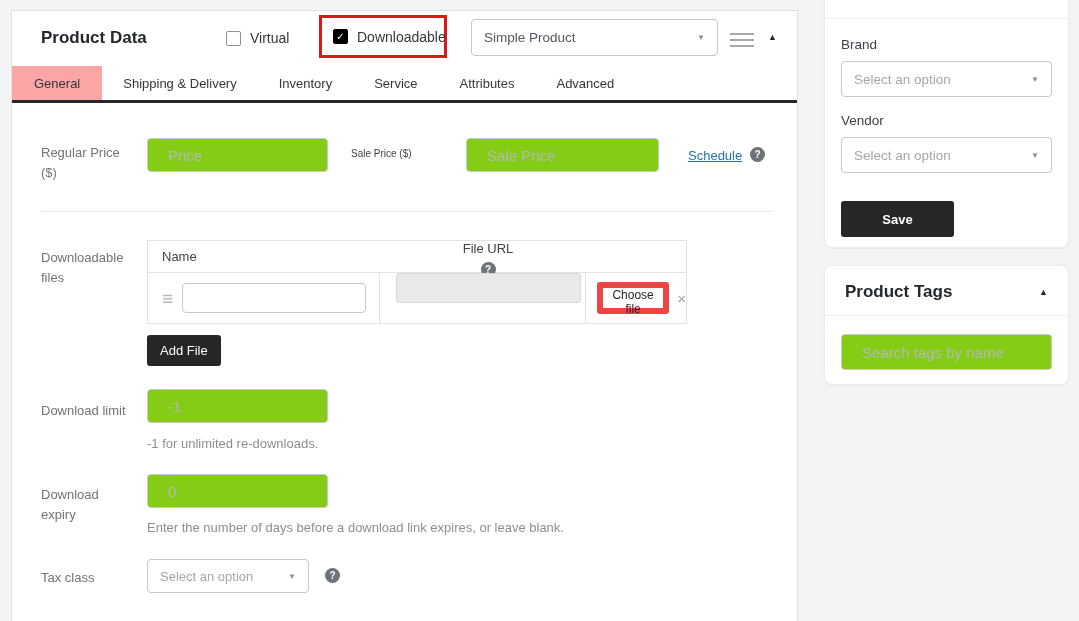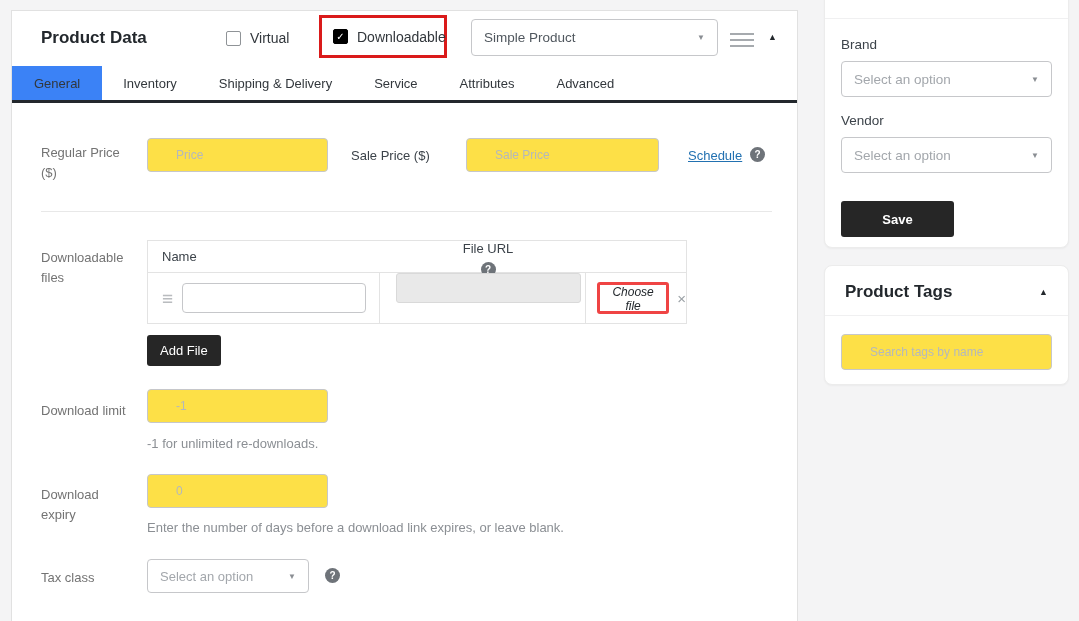--- a/index.html
+++ b/index.html
@@ -41,53 +41,53 @@
 
   .menu-icon { position:absolute; left:718px; top:22px; width:24px; display:flex; flex-direction:column; gap:4px; cursor:pointer; }
   .menu-icon i { display:block; height:2px; background:#a6aaae; }
   .collapse-caret { position:absolute; left:756px; top:21px; font-size:9px; color:#23282d; cursor:pointer; }
 
   .tabs {
     position:absolute; left:0; top:55px; width:100%; height:37px;
     display:flex; border-bottom:3px solid #23282d; background:#fff; font-size:13px;
   }
   .tab { display:flex; align-items:center; padding:0 21px; color:#32373c; cursor:pointer; }
-  .tab.active { background:#3b82f6; padding:0 22px; }
+  .tab.active { background:#fca5a5; padding:0 22px; }
 
   
   .flabel { position:absolute; left:29px; width:96px; font-size:13px; color:#737373; line-height:1.5; overflow-wrap:break-word; }
   .text-input {
     position:absolute; height:34px; border:1px solid #c6c7ca; border-radius:4px;
-    padding:0 28px; font-size:12px; color:#3c434a; background:#fde047; outline:none;
+    padding:0 20px; font-size:15px; color:#3c434a; background:#84cc16; outline:none;
     font-family:"Liberation Sans", sans-serif;
   }
   .text-input::placeholder { color:#b4b8bc; }
-  .inline-label { position:absolute; font-size:13px; color:#3c434a; }
+  .inline-label { position:absolute; font-size:10px; color:#3c434a; }
   .schedule-link { position:absolute; left:676px; top:137px; font-size:13px; color:#2271b1; text-decoration:underline; cursor:pointer; }
   .help-icon {
     display:inline-flex; align-items:center; justify-content:center;
     width:15px; height:15px; border-radius:50%; background:#6e7379; color:#fff;
     font-size:10px; font-weight:bold; line-height:1; cursor:pointer; flex:0 0 auto;
   }
   .divider { position:absolute; left:29px; top:200px; width:731px; border-top:1px solid #e8e8e8; }
 
   
   .files-table { position:absolute; left:135px; top:229px; width:540px; border:1px solid #e3e3e3; font-size:13px; }
   .ft-head { display:flex; height:32px; align-items:center; border-bottom:1px solid #e3e3e3; color:#3c434a; }
   .ft-row  { display:flex; height:50px; align-items:center; }
   .ft-col-name { width:232px; padding-left:14px; display:flex; align-items:center; gap:9px; border-right:1px solid #e3e3e3; height:100%; }
   .ft-col-url  { width:205px; padding-left:11px; display:flex; align-items:center; gap:6px; height:100%;flex-direction:column; }
   .ft-col-act  { width:101px; border-left:1px solid #e3e3e3; display:flex; align-items:center; height:100%; padding-left:11px; gap:8px; }
   .ft-head .ft-col-act { border-left:none; }
   .drag-icon { color:#b9bcbf; font-size:19px; line-height:1; cursor:grab; }
   .ft-name-input { width:184px; height:30px; border:1px solid #c6c7ca; border-radius:4px; padding:0 10px; font-size:13px; outline:none; }
   .ft-url-input  { width:185px; height:30px; border:1px solid #d9d9d9; border-radius:3px; background:#e9e9e9; padding:0 10px; font-size:13px; }
   .choose-file-btn {
-    height:32px; padding:0 9px; background:#fff; border:3px solid #ef4444; border-radius:3px;
-    font-size:12px; color:#23282d; cursor:pointer; font-family:"Liberation Sans", sans-serif;font-style:italic;
+    height:32px; padding:0 9px; background:#fff; border:6px solid #ef4444; border-radius:3px;
+    font-size:12px; color:#23282d; cursor:pointer; font-family:"Liberation Sans", sans-serif;
   }
   .remove-x { color:#9aa0a5; font-size:15px; cursor:pointer; }
 
   .btn-dark {
     background:#262626; color:#fff; border:none; border-radius:3px;
     font-size:13px; cursor:pointer; font-family:"Liberation Sans", sans-serif;
   }
   .add-file-btn { position:absolute; left:135px; top:324px; height:31px; padding:0 13px; }
 
   .help-text { position:absolute; left:135px; font-size:13px; color:#8b8f94; }
@@ -143,22 +143,22 @@
     <div class="menu-icon">
         <i></i>
         <i></i>
         <i></i>
       </div>
     <span class="collapse-caret">▲</span>
   </div>
 
   <div class="tabs">
     <div class="tab active">General</div>
+    <div class="tab">Shipping &amp; Delivery</div>
     <div class="tab">Inventory</div>
-    <div class="tab">Shipping &amp; Delivery</div>
     <div class="tab">Service</div>
     <div class="tab">Attributes</div>
     <div class="tab">Advanced</div>
   </div>
 
   <div class="flabel" style="top:132px;">Regular Price ($)</div>
   <input class="text-input" style="left: 135px; top: 127px; width: 181px;" placeholder="Price">
   <div class="inline-label" style="left:339px; top:137px;">Sale Price ($)</div>
   <input class="text-input" style="left: 454px; top: 127px; width: 193px;" placeholder="Sale Price">
   <a class="schedule-link">Schedule</a>

